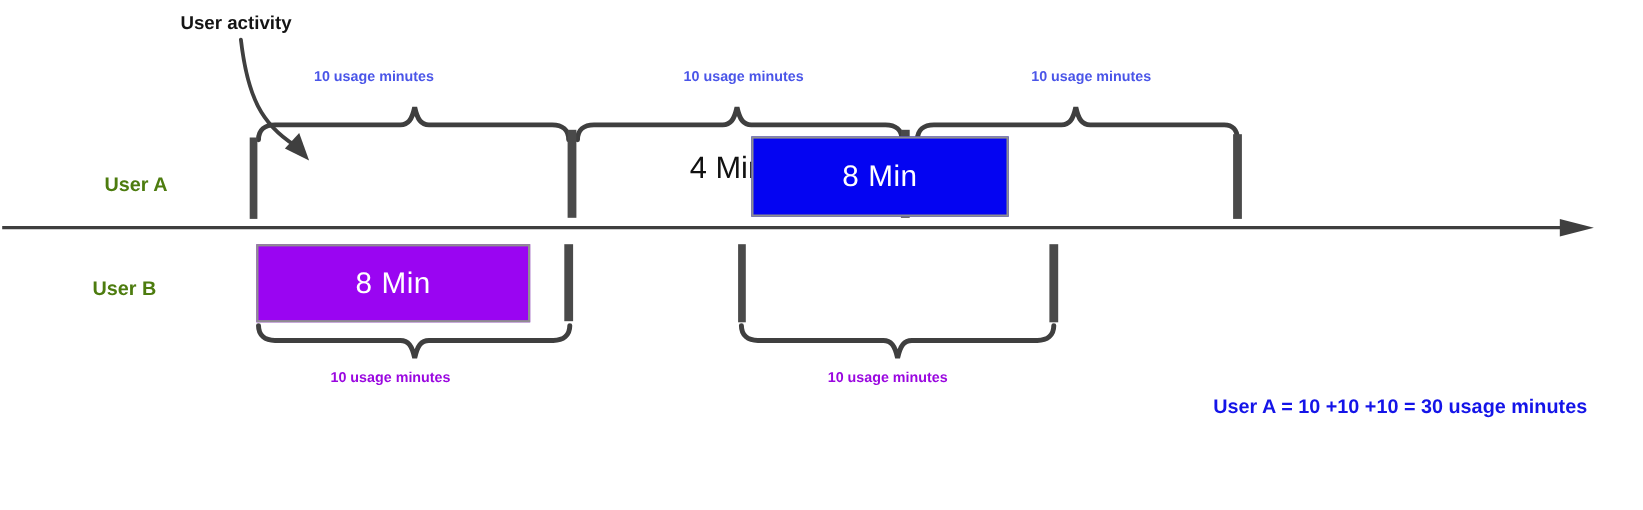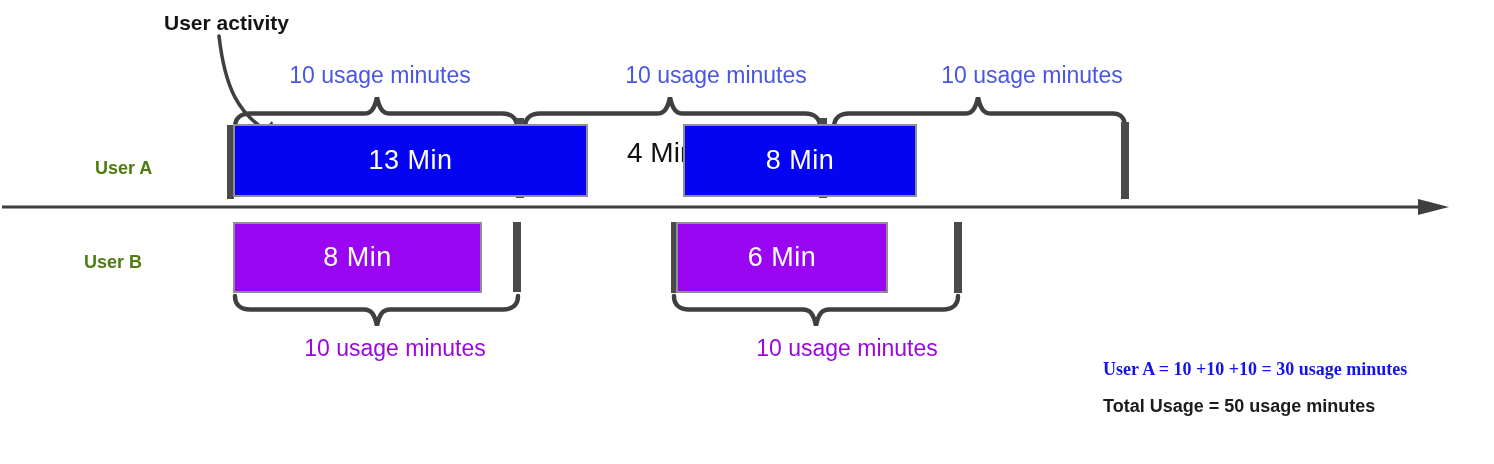--- a/index.html
+++ b/index.html
@@ -21,30 +21,30 @@
     position:absolute;
     box-sizing:border-box;
     border:2px solid #8f8f8f;
     display:flex;align-items:center;justify-content:center;
     color:#ffffff;font-size:27px;letter-spacing:.5px;
   }
   .bar-blue{background:var(--bar-blue);}
   .bar-purple{background:var(--bar-purple);}
 
   .label{position:absolute;white-space:nowrap;}
-  .user-activity{left:164px;top:11px;font-size:21px;font-weight:bold;color:#141414;text-align:right;}
+  .user-activity{left:164px;top:11px;font-size:17px;font-weight:bold;color:#141414;text-align:right;}
   .row-label{font-size:18px;font-weight:bold;color:#4d7c0f;}
-  .block-label{transform:translateX(-50%);font-size:23px;font-weight:normal;margin-left:40px;}
+  .block-label{transform:translateX(-50%);font-size:13px;font-weight:bold;}
   .block-label.blue{color:var(--label-blue);}
   .block-label.purple{color:var(--label-purple);}
   .gap-label{font-size:28px;color:#111111;}
 
   .summary{position:absolute;left:1103px;top:360px;font-size:18px;font-weight:bold;line-height:1;}
   .summary div{margin-bottom:19px;white-space:nowrap;}
-  .summary .s-blue{color:var(--summary-blue);font-family:Liberation Serif, serif;}
+  .summary .s-blue{color:var(--summary-blue);}
   .summary .s-purple{color:var(--summary-purple);}
   .summary .s-total{color:var(--ink);}
 </style>
 </head>
 <body>
 
 <div class="canvas">
 
   <svg class="strokes" width="1494" height="464" viewBox="0 0 1494 464">
 
@@ -72,36 +72,29 @@
 
   <div class="label user-activity">User activity</div>
 
   <div class="label block-label blue" style="left:340px;top:62px;">10 usage minutes</div>
   <div class="label block-label blue" style="left:676px;top:62px;">10 usage minutes</div>
   <div class="label block-label blue" style="left:992px;top:62px;">10 usage minutes</div>
 
   <div class="label row-label" style="left:95px;top:158px;">User A</div>
   <div class="label row-label" style="left:84px;top:252px;text-align:right;">User B</div>
 
-  <div class="bar bar-blue" style="left:233px;top:124px;width:355px;height:73px;">
-    <span>13 Min</span>
-  </div>
   <div class="label gap-label" style="left:595px;top:137px;margin-left:32px;">4 Min</div>
   <div class="bar bar-blue" style="left:683px;top:124px;width:234px;height:73px;">
     <span>8 Min</span>
   </div>
 
   <div class="bar bar-purple" style="left:233px;top:222px;width:249px;height:71px;">
     <span>8 Min</span>
   </div>
-  <div class="bar bar-purple" style="left:676px;top:222px;width:212px;height:71px;">
-    <span>6 Min</span>
-  </div>
 
   <div class="label block-label purple" style="left:355px;top:335px;">10 usage minutes</div>
   <div class="label block-label purple" style="left:807px;top:335px;">10 usage minutes</div>
 
   <div class="summary">
     <div class="s-blue">User A = 10 +10 +10 = 30 usage minutes</div>
-    <div class="s-total">Total Usage = 50 usage minutes</div>
   </div>
 
 </div>
 
 </body></html>

